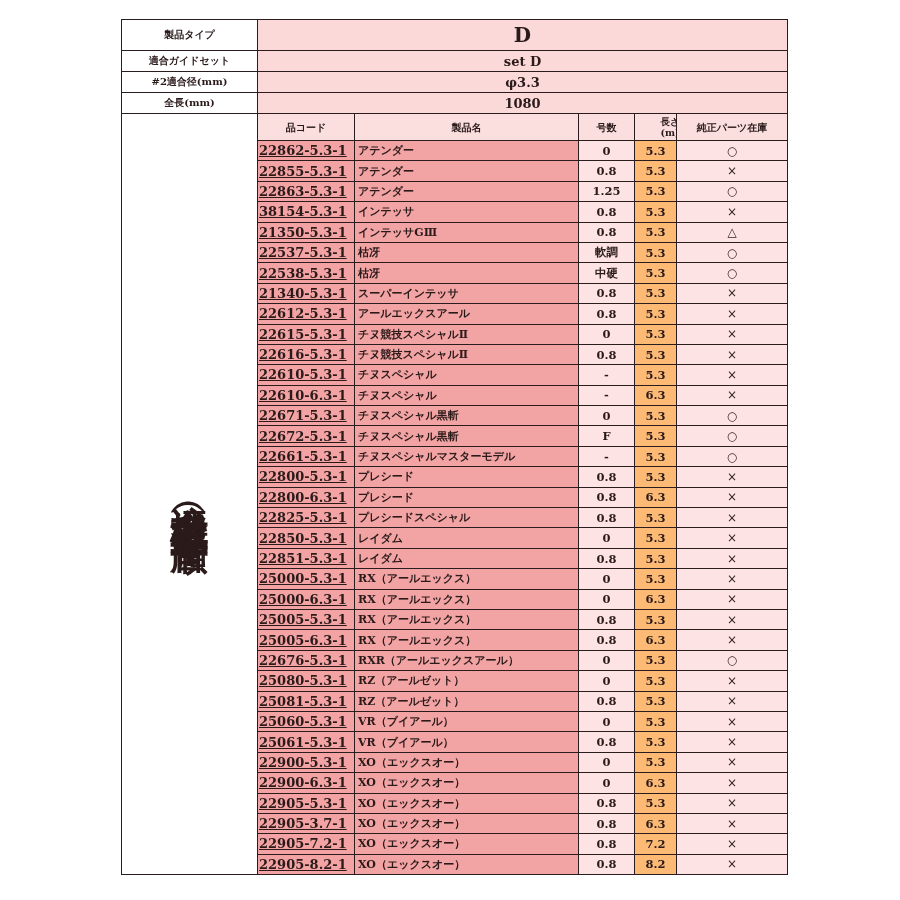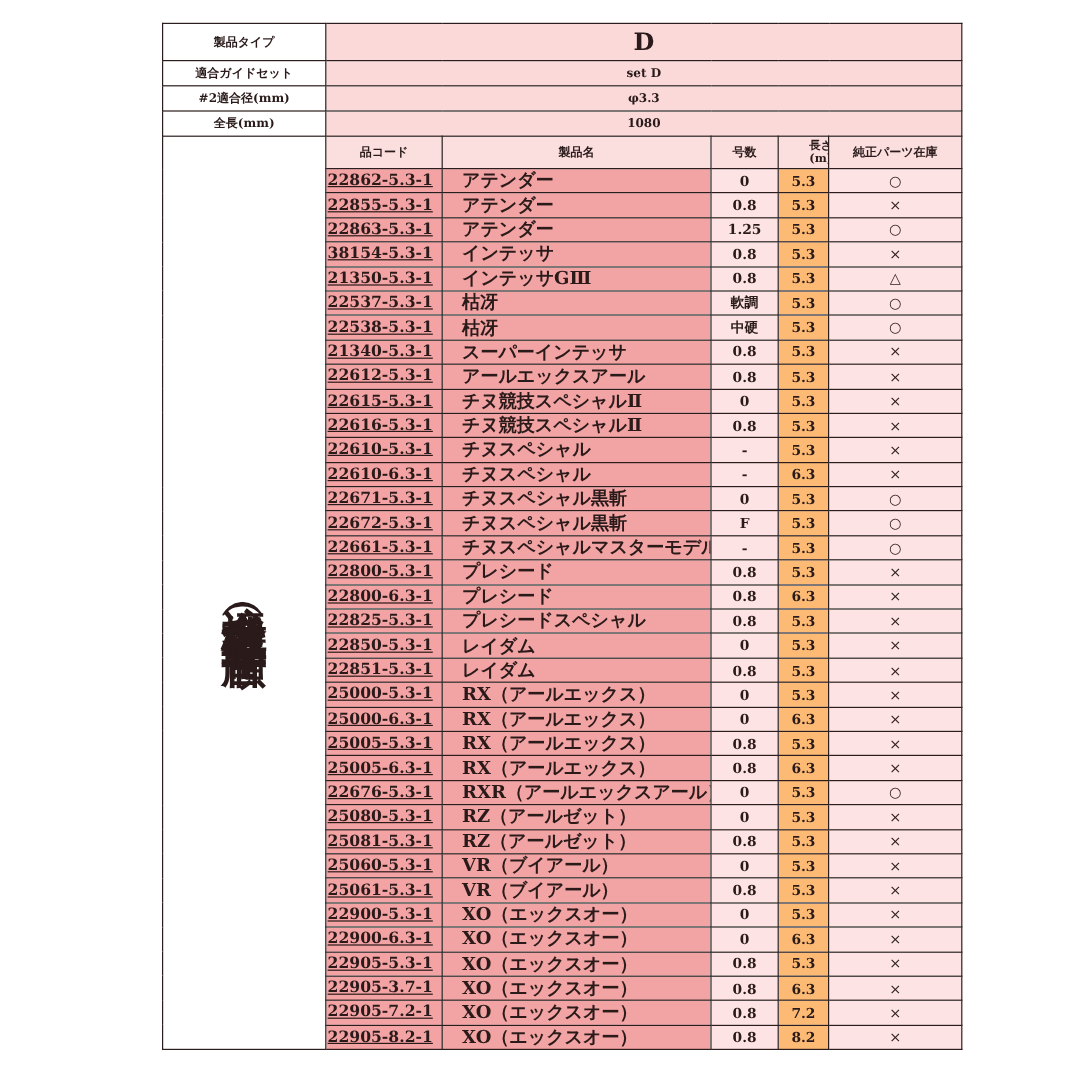--- a/index.html
+++ b/index.html
@@ -1,31 +1,31 @@
 <!DOCTYPE html>
 <html><head>
 <meta charset="utf-8">
 <style>
   html, body { margin:0; padding:0; background:#ffffff; }
   body { width:900px; height:900px; position:relative; overflow:hidden;
          font-family:"DejaVu Serif","Liberation Serif",serif; color:#2a1a1a; }
-  .sheet { position:absolute; left:135px; top:19px; width:618px; }
+  .sheet { position:absolute; left:121px; top:19px; width:618px; }
   table { border-collapse:collapse; width:666px; table-layout:fixed; }
   td { border:1.5px solid #2b1d1d; padding:0; font-weight:bold; text-align:center;
        white-space:nowrap; overflow:hidden; }
   .lbl { background:#ffffff; font-size:10px; height:20px; }
-  .val { background:#fbd9d9; font-size:10px; }
+  .val { background:#fbd9d9; font-size:13px; }
   .val.big { font-size:20px; height:30px; }
   .hdr { background:#fbdede; font-size:10px; height:26px; line-height:11px;text-align:center; }
   .side { background:#ffffff; vertical-align:middle; }
   .side-text { writing-mode:vertical-rl; font-size:38px; font-weight:bold;
                letter-spacing:4px; margin:0 auto; line-height:1; }
   .code { background:#f3a3a3; font-size:13px; text-align:left; padding-left:1px;
           text-decoration:underline; height:19.4px; }
-  .name { background:#f2a3a3; font-size:15px; text-align:left; padding-left:16px; }
+  .name { background:#f2a3a3; font-size:11px; text-align:left; padding-left:3px; }
   .num  { background:#fde3e3; font-size:11.5px; }
   .len  { background:#fdba74; font-size:11.5px; }
   .stk  { background:#fde3e3; font-size:12px; font-weight:normal; }
 </style>
 </head>
 <body>
 
 <div class="sheet">
   <table>
     <colgroup>

